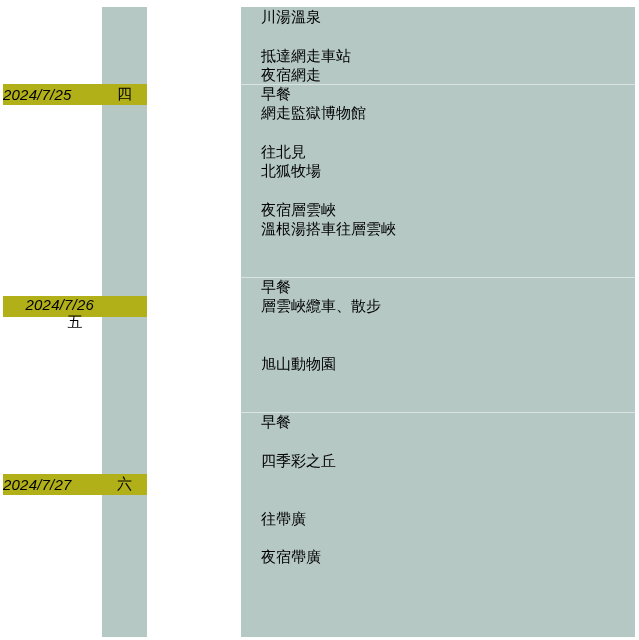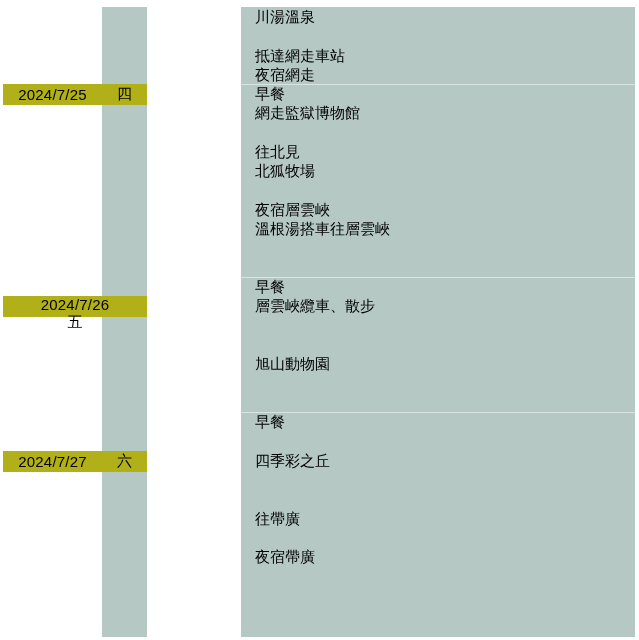--- a/index.html
+++ b/index.html
@@ -31,40 +31,40 @@
     background: var(--cell, #b5c8c3);
     overflow: hidden;
   }
   .day-block + .day-block {
     box-shadow: inset 0 1px 0 rgba(243, 248, 246, 0.6);
   }
   .itin-line {
     height: 19.3px;
     line-height: 19.3px;
     font-size: 15px;
-    padding-left: 14px;
+    padding-left: 20px;
     white-space: nowrap;
     overflow: hidden;
   }
   
   .date-row {
     position: absolute;
     left: 3px;
     width: 144px;
     height: 21px;
     background: var(--hl, #b2b018);
     display: flex;
     align-items: center;
     font-size: 15px;
     z-index: 2;
   }
   .row-0 { top: 84px; }
   .row-1 { top: 296px; flex-direction: column; }
-  .row-2 { top: 451px; }
-  .date-cell { width: 99px; text-align: center; letter-spacing: 0.2px; }
+  .row-2 { top: 474px; }
+  .date-cell { width: 99px; letter-spacing: 0.2px; font-style: italic; }
   .day-cell  { width: 45px; text-align: center; }
 </style>
 </head>
 <body>
 
 <div class="canvas">
 
   <div class="weekday-strip"></div>
 
   <div class="itinerary-panel" id="panel">

